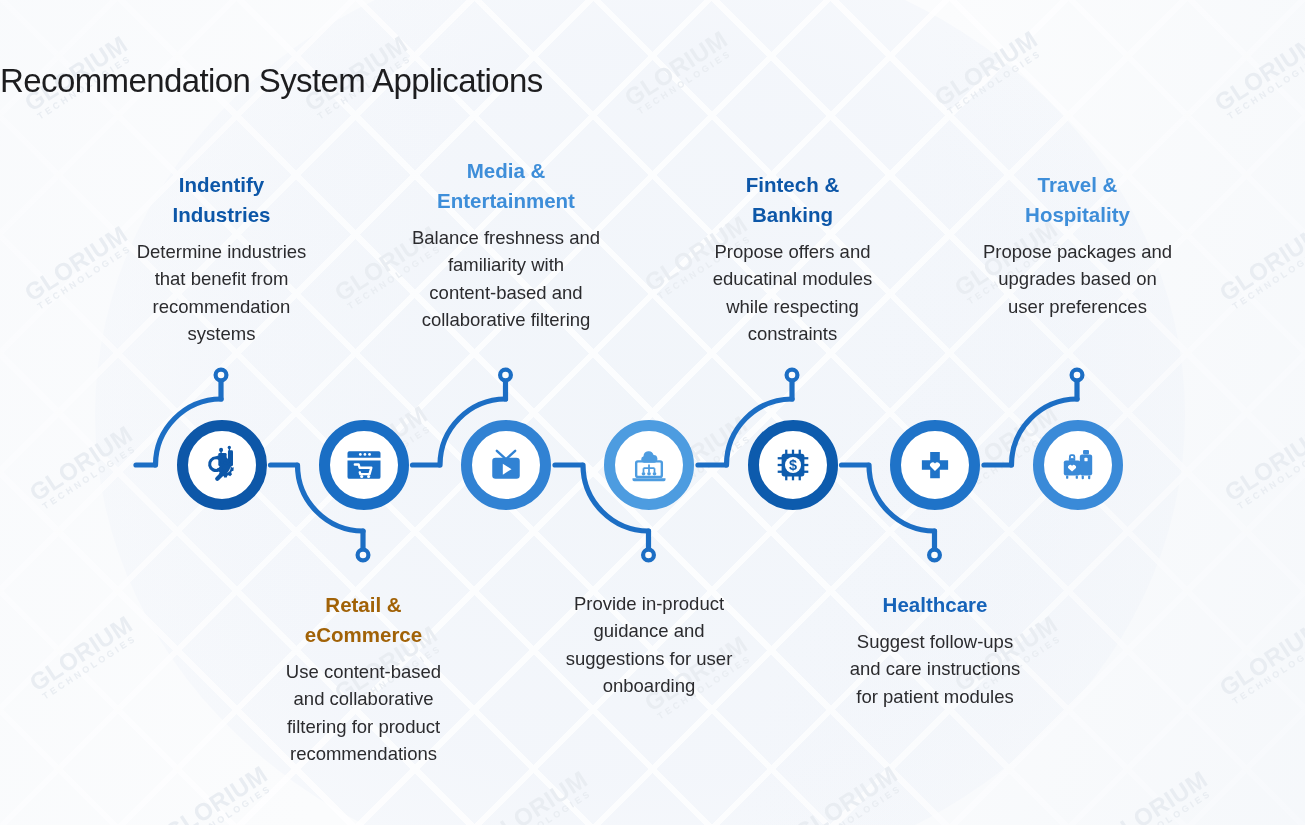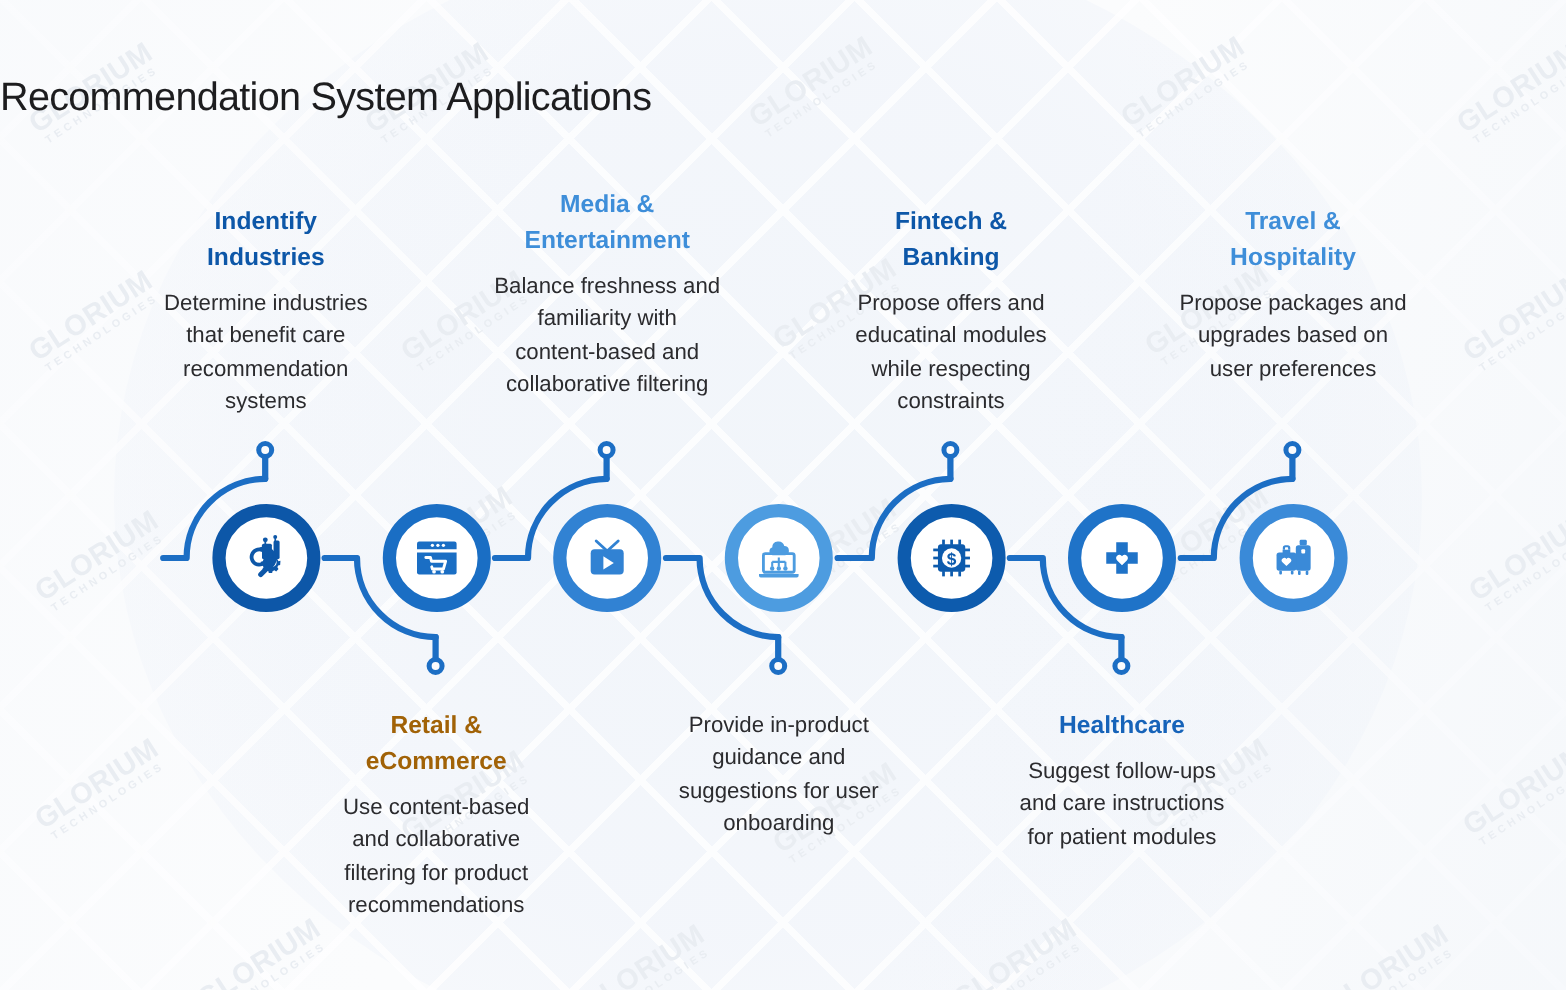--- a/index.html
+++ b/index.html
@@ -209,21 +209,21 @@
       </div>
     </div>
 
   <h1 class="title">Recommendation System Applications</h1>
 
   <div id="blocks">
       <div class="block" style="width: 262px; left: 90.5px; top: 170px;">
         <div class="bk-title" style="color: rgb(13, 87, 168);">Indentify
 Industries</div>
         <div class="bk-desc">Determine industries
-that benefit care
+that benefit from
 recommendation
 systems</div>
       </div>
       <div class="block" style="width: 262px; left: 232.5px; top: 590px;">
         <div class="bk-title" style="color: #a16207;">Retail &amp;
 eCommerce</div>
         <div class="bk-desc">Use content-based
 and collaborative
 filtering for product
 recommendations</div>

